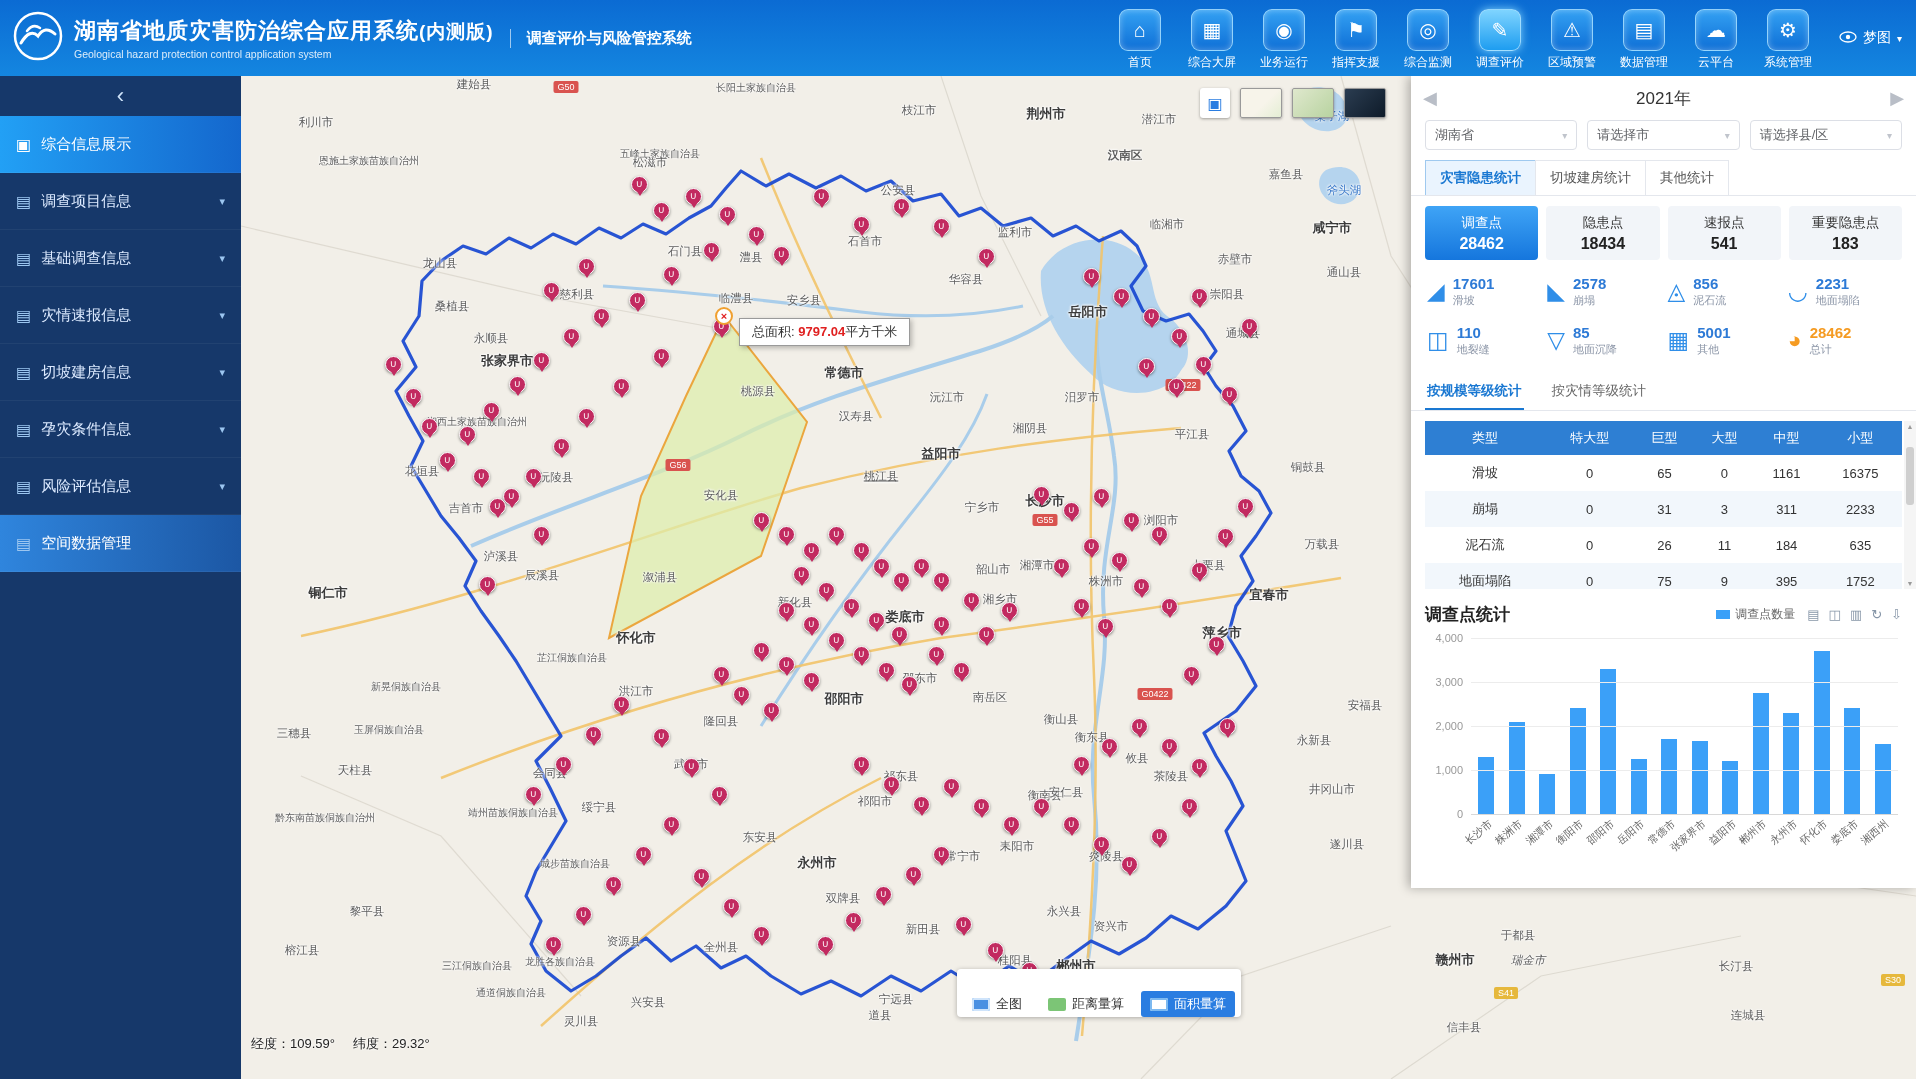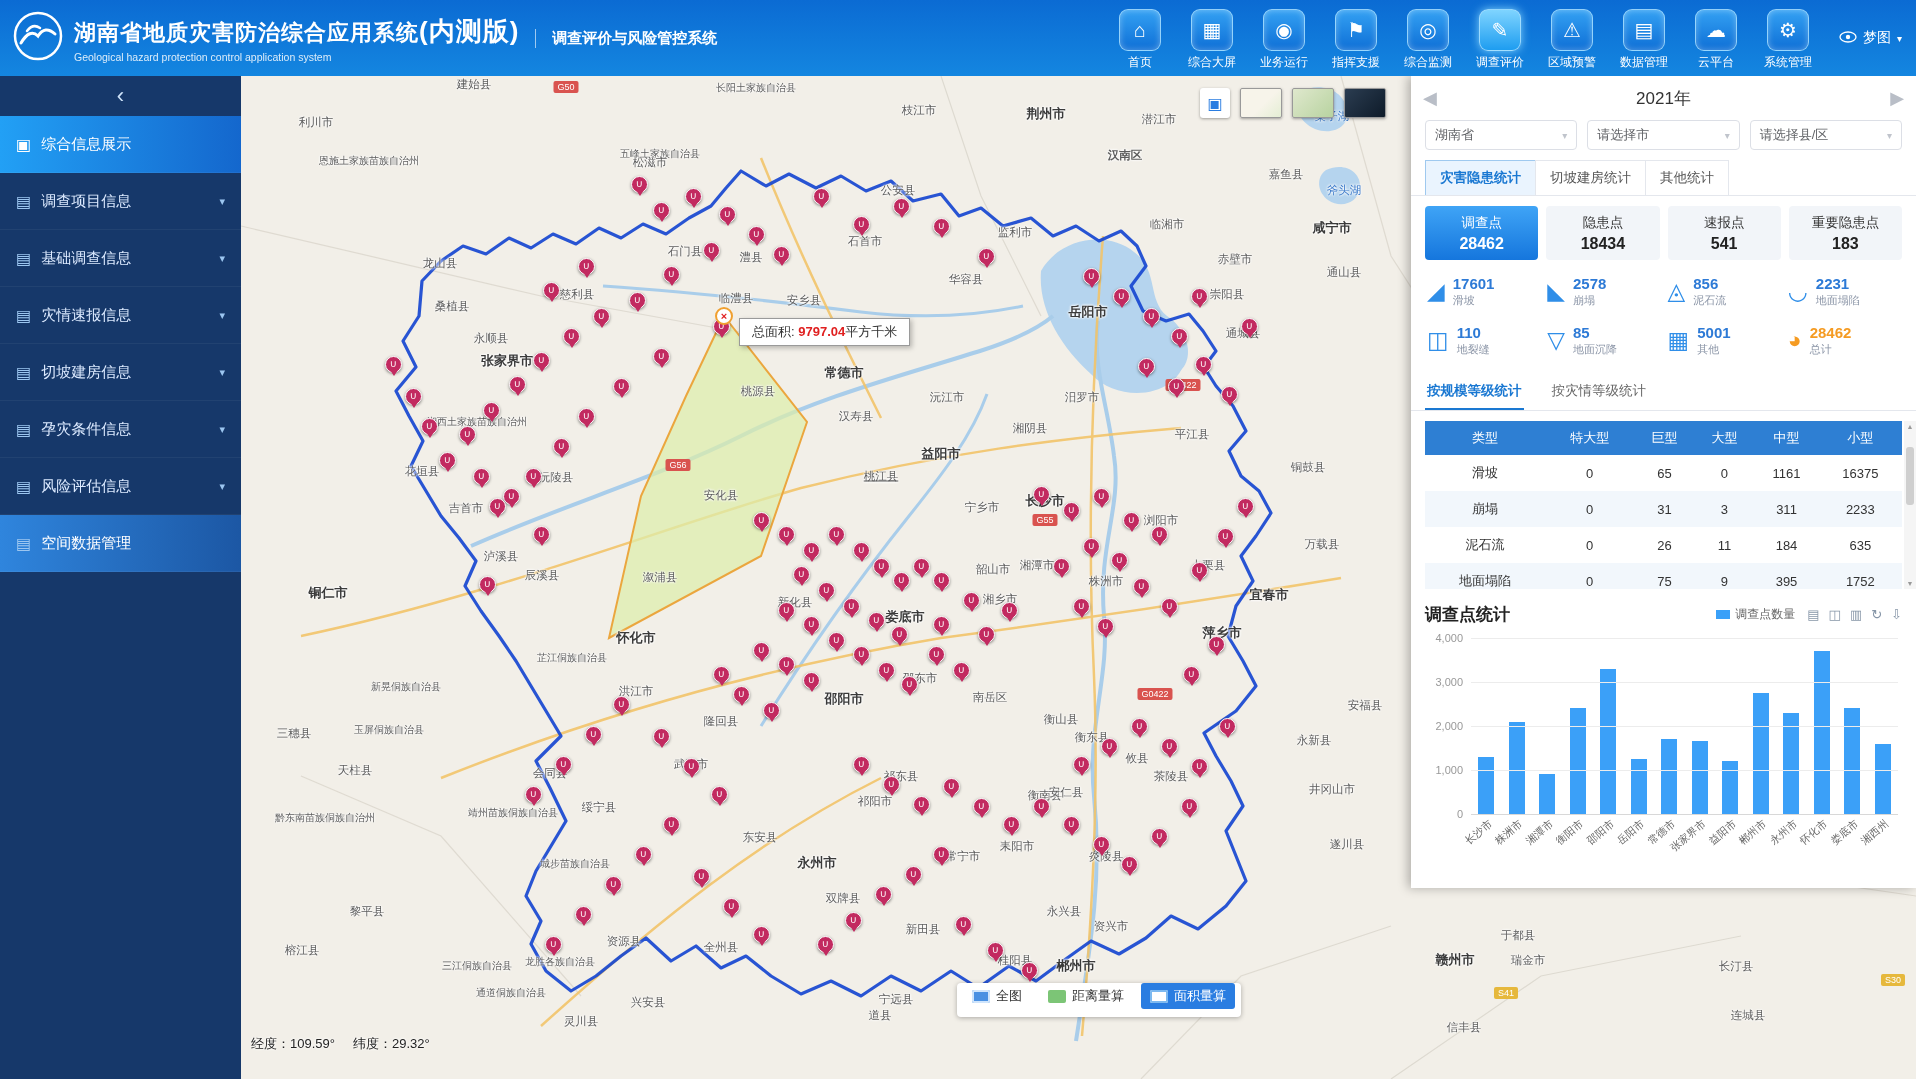--- a/index.html
+++ b/index.html
@@ -5,21 +5,21 @@
   * { margin:0; padding:0; box-sizing:border-box; }
   html,body { width:1916px; height:1079px; overflow:hidden; font-family:"Liberation Sans","DejaVu Sans",sans-serif; background:#f2efe8; }
   .app { position:relative; width:1916px; height:1079px; }
 
   
   header { position:absolute; top:0; left:0; width:1916px; height:76px;
     background:linear-gradient(180deg,#0b6bd3,#1486e0); display:flex; align-items:center; z-index:50; }
   .logo { margin-left:12px; flex:0 0 auto; }
   .titles { margin-left:10px; color:#fff; }
   .t1 { font-size:22px; font-weight:bold; letter-spacing:1px; white-space:nowrap; }
-  .t1 .t1b { font-size:26px; }
+  .t1 .t1b { font-size:19px; }
   .t2 { font-size:10.5px; color:rgba(255,255,255,.85); margin-top:2px; }
   .sysname { color:#fff; font-size:15px; font-weight:bold; margin-left:16px; padding-left:16px;
     border-left:1px solid rgba(255,255,255,.6); white-space:nowrap; }
   .topnav { margin-left:auto; display:flex; gap:6px; align-items:flex-start; padding-top:4px; }
   .nav-item { width:66px; text-align:center; color:#fff; cursor:pointer; }
   .nav-ico { width:42px; height:42px; margin:0 auto; border-radius:9px; font-size:20px; color:#fff;
     background:linear-gradient(180deg,#34a1f3,#0e6fd6); border:1px solid rgba(170,225,255,.85);
     box-shadow:inset 0 0 6px rgba(255,255,255,.35); display:flex; align-items:center; justify-content:center; }
   .nav-item.active .nav-ico { background:linear-gradient(180deg,#7fd4ff,#1e9df0); box-shadow:0 0 10px rgba(140,220,255,.9); }
   .nav-label { font-size:12px; margin-top:3px; white-space:nowrap; }
@@ -58,22 +58,22 @@
   .tooltip { position:absolute; left:498px; top:242px; background:#fff; border:1px solid #9a9a9a; padding:4px 12px;
     font-size:13px; color:#333; white-space:nowrap; box-shadow:2px 2px 5px rgba(0,0,0,.25); z-index:7; }
   .tooltip .red { color:#e02020; }
   .layerctl { position:absolute; top:12px; right:530px; display:flex; gap:10px; align-items:center; z-index:8; }
   .lbtn { width:30px; height:30px; background:#fff; border-radius:3px; color:#2a7de1; font-size:16px;
     display:flex; align-items:center; justify-content:center; box-shadow:0 1px 3px rgba(0,0,0,.35); cursor:pointer; }
   .thumb { width:42px; height:30px; border:1px solid #999; border-radius:2px; box-shadow:0 1px 3px rgba(0,0,0,.35); cursor:pointer; }
   .t-map { background:linear-gradient(135deg,#f7f4ea 55%,#e4eed4); }
   .t-ter { background:linear-gradient(135deg,#dfe8cd,#b8d3a0); }
   .t-sat { background:linear-gradient(135deg,#2b3d51,#0e1b29); }
-  .tools { position:absolute; bottom:62px; left:716px; height:34px; background:#fff; border-radius:4px;
-    box-shadow:0 1px 5px rgba(0,0,0,.3); display:flex; align-items:flex-start; padding:0 6px; gap:8px; z-index:8; }
+  .tools { position:absolute; bottom:62px; left:716px; height:48px; background:#fff; border-radius:4px;
+    box-shadow:0 1px 5px rgba(0,0,0,.3); display:flex; align-items:flex-end; padding:0 6px; gap:8px; z-index:8; }
   .tool { display:flex; align-items:center; gap:6px; padding:4px 9px; font-size:13px; color:#333; cursor:pointer; border-radius:3px; }
   .tool .t-ico { width:18px; height:13px; border-radius:2px; display:inline-block; }
   .tool.i0 .t-ico { background:#4a90e2; box-shadow:inset 0 0 0 2px #cfe4fb; }
   .tool.i1 .t-ico { background:#7cc576; }
   .tool.active { background:#2a7de1; color:#fff; }
   .tool.active .t-ico { background:#fff; box-shadow:inset 0 0 0 2px #7db9f0; }
   .coords { position:absolute; left:10px; bottom:26px; font-size:13px; color:#222; z-index:8;
     text-shadow:0 0 3px #fff,0 0 3px #fff; }
 
   
@@ -394,21 +394,21 @@
         <span class="map-label" style="left: 126px; top: 835px;">黎平县</span>
         <span class="map-label" style="left: 61px; top: 874px;">榕江县</span>
         <span class="map-label sm" style="left: 84px; top: 742px;">黔东南苗族侗族自治州</span>
         <span class="map-label sm" style="left: 236px; top: 890px;">三江侗族自治县</span>
         <span class="map-label sm" style="left: 319px; top: 886px;">龙胜各族自治县</span>
         <span class="map-label" style="left: 383px; top: 865px;">资源县</span>
         <span class="map-label" style="left: 480px; top: 871px;">全州县</span>
         <span class="map-label" style="left: 407px; top: 926px;">兴安县</span>
         <span class="map-label" style="left: 340px; top: 945px;">灵川县</span>
         <span class="map-label b" style="left: 1214px; top: 884px;">赣州市</span>
-        <span class="map-label" style="left: 1287px; top: 884px;">瑞金市</span>
+        <span class="map-label" style="left: 1287px; top: 884px; font-style: italic;">瑞金市</span>
         <span class="map-label" style="left: 1277px; top: 859px;">于都县</span>
         <span class="map-label" style="left: 1495px; top: 890px;">长汀县</span>
         <span class="map-label" style="left: 1507px; top: 939px;">连城县</span>
         <span class="map-label" style="left: 1223px; top: 951px;">信丰县</span>
         <span class="map-label water" style="left: 1091px; top: 40px;">梁子湖</span>
         <span class="map-label water" style="left: 1103px; top: 114px;">斧头湖</span>
       </div>
     <div id="map-badges">
         <span class="road-badge g" style="left: 325px; top: 11px;">G50</span>
         <span class="road-badge g" style="left: 437px; top: 389px;">G56</span>

